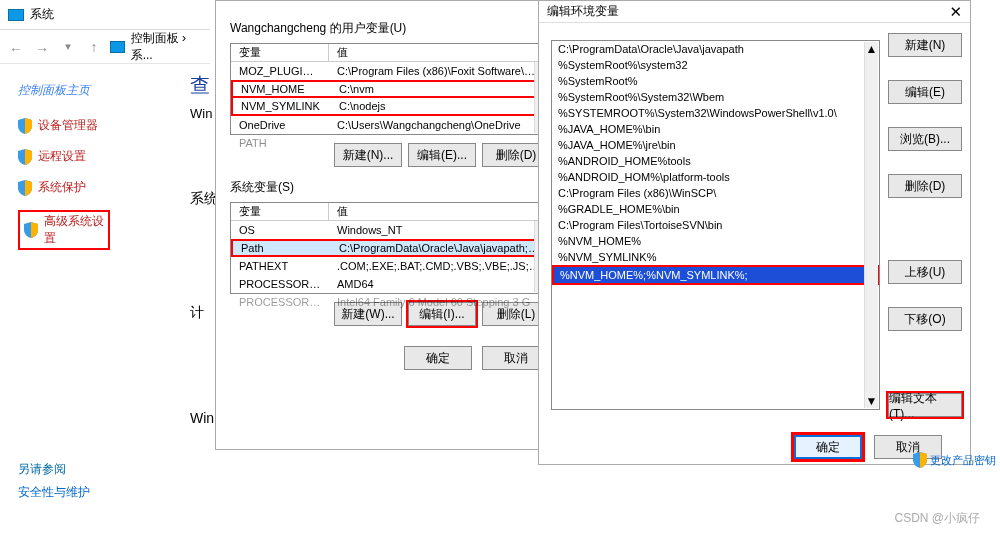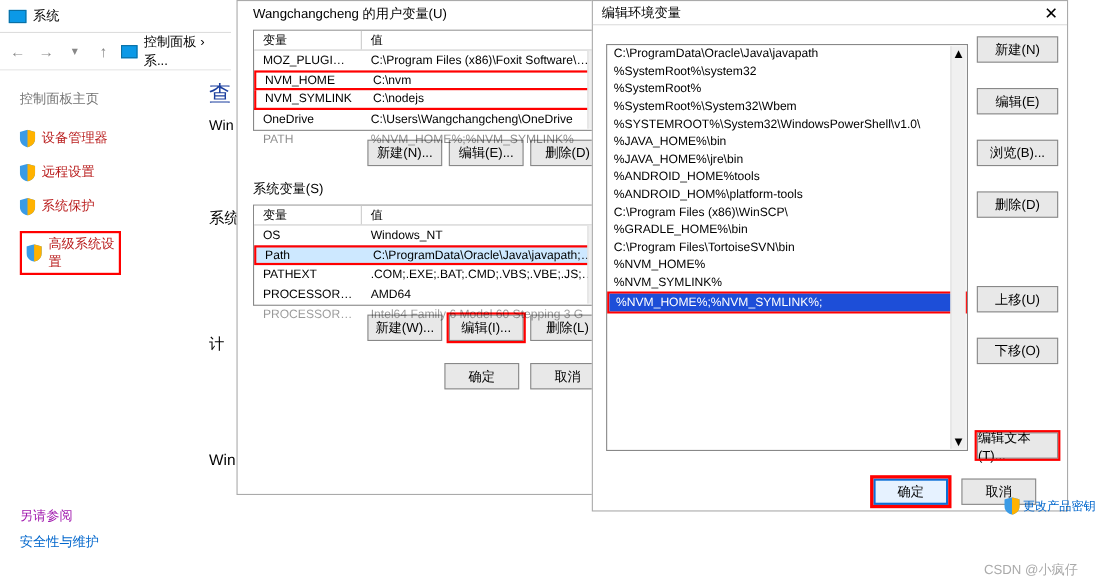--- a/index.html
+++ b/index.html
@@ -6,40 +6,40 @@
   body { width: 1000px; height: 533px; background: #fff; position: relative; overflow: hidden; font-size: 12px; color: #000; }
 
   
   .syswin { position: absolute; left: 0; top: 0; width: 210px; height: 533px; background: #fff; }
   .syswin-titlebar { height: 30px; background:#fff; border-bottom:1px solid #ddd; display:flex; align-items:center; padding:0 8px; }
   .syswin-titlebar .ticon { width:16px; height:12px; background:#0b99e7; margin-right:6px; border:1px solid #0a6fa3; }
   .syswin-nav { height:34px; display:flex; align-items:center; padding:0 6px; border-bottom:1px solid #e5e5e5; gap:6px; }
   .nav-arrow { width:22px; height:22px; display:flex; align-items:center; justify-content:center; color:#888; font-size:14px; }
   .nav-icon { width:16px; height:12px; background:#0b99e7; border:1px solid #0a6fa3; }
   .syswin-side { padding:18px 10px 0 18px; }
-  .cp-home { color:#737373; margin-bottom:18px; }
+  .cp-home { color:#3b82f6; margin-bottom:18px;font-style:italic; }
   .side-item { display:flex; align-items:center; gap:6px; margin:14px 0; color:#b91c1c; }
   .shield { width:14px; height:16px; }
   .shield svg { width:14px; height:16px; }
   .reditem { border:2px solid #f00; padding:1px 4px; width:92px; }
   .see-also { position:absolute; left:18px; bottom:26px; }
-  .see-also div { margin:6px 0; color:#a21caf; }
+  .see-also div { margin:6px 0; color:#0369a1; }
   .see-also .link { color:#0066cc; }
 
   
   .midtxt { position:absolute; }
   .t-cha { left:190px; top:72px; color:#1a3e9e; font-size:20px; font-weight:500; }
   .t-win1 { left:190px; top:106px; font-size:13px; }
   .t-ji { left:190px; top:304px; font-size:14px; }
   .t-sys { left:190px; top:190px; font-size:14px; }
   .t-win2 { left:190px; top:410px; font-size:14px; }
 
   
   .envdlg { position:absolute; left:215px; top:0; width:350px; height:450px; background:#fff; border:1px solid #aaa; }
-  .envdlg .pad { padding:3px 14px 10px 14px; }
+  .envdlg .pad { padding:19px 14px 10px 14px; }
   .grouplabel { font-size:12px; margin-bottom:6px; }
   .varlist { border:1px solid #888; height:92px; position:relative; background:#fff; }
   .varlist .hdr { display:flex; background:#fff; border-bottom:1px solid #ccc; height:18px; }
   .varlist .hdr div { padding:1px 8px; border-right:1px solid #ccc; font-size:11px; }
   .varlist .rows { overflow:hidden; }
   .varlist .row { display:flex; height:18px; align-items:center; }
   .varlist .row div { padding:0 8px; white-space:nowrap; overflow:hidden; text-overflow:ellipsis; font-size:11px; }
   .varlist .row.sel { background:#cde8ff; }
   .varlist .row.redbox { border:2px solid #f00;justify-content:center; }
   .col-var { width:98px; }
@@ -151,21 +151,20 @@
         <div class="row redbox" style="border-top:none">
             <div class="col-var">NVM_SYMLINK</div>
             <div class="col-val">C:\nodejs</div>
           </div>
         <div class="row">
             <div class="col-var">OneDrive</div>
             <div class="col-val">C:\Users\Wangchangcheng\OneDrive</div>
           </div>
         <div class="row" style="opacity:.45">
             <div class="col-var">PATH</div>
-            <div class="col-val">%NVM_HOME%;%NVM_SYMLINK%</div>
           </div>
       </div>
       <div class="scrollbar">
           <span class="arr">▲</span>
           <span class="arr">▼</span>
         </div>
     </div>
     <div class="btnrow">
       <div class="btn">新建(N)...</div>
       <div class="btn">编辑(E)...</div>

